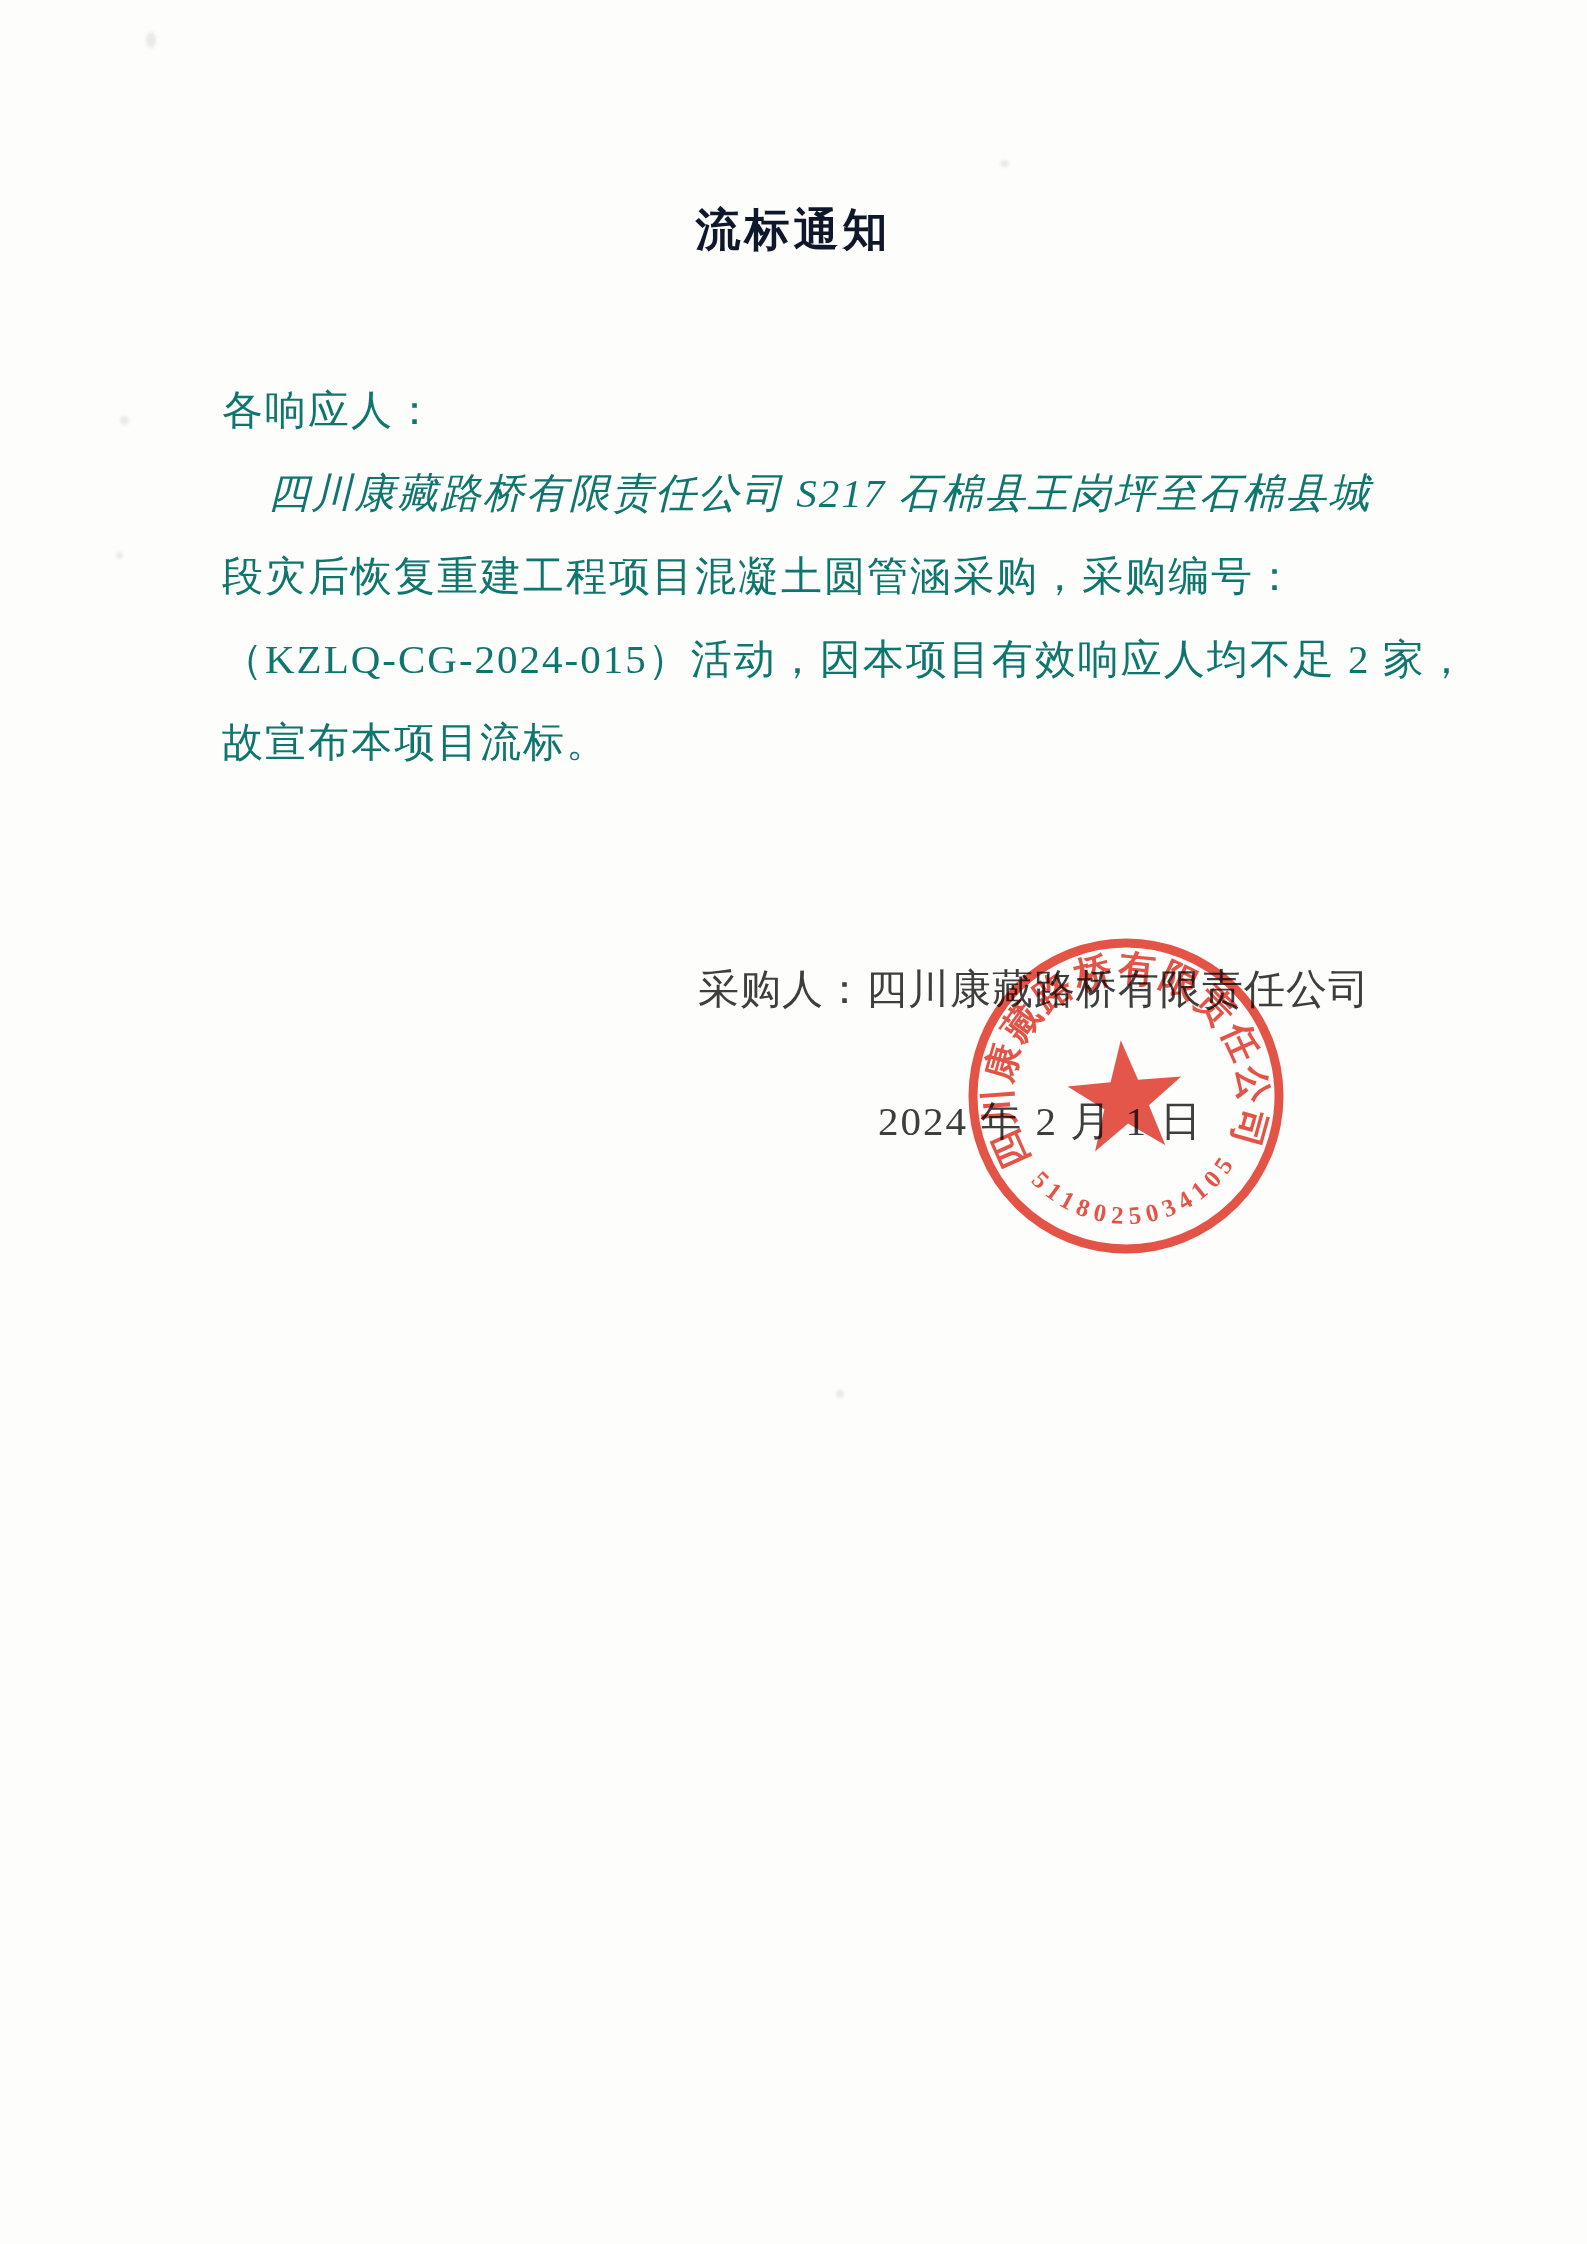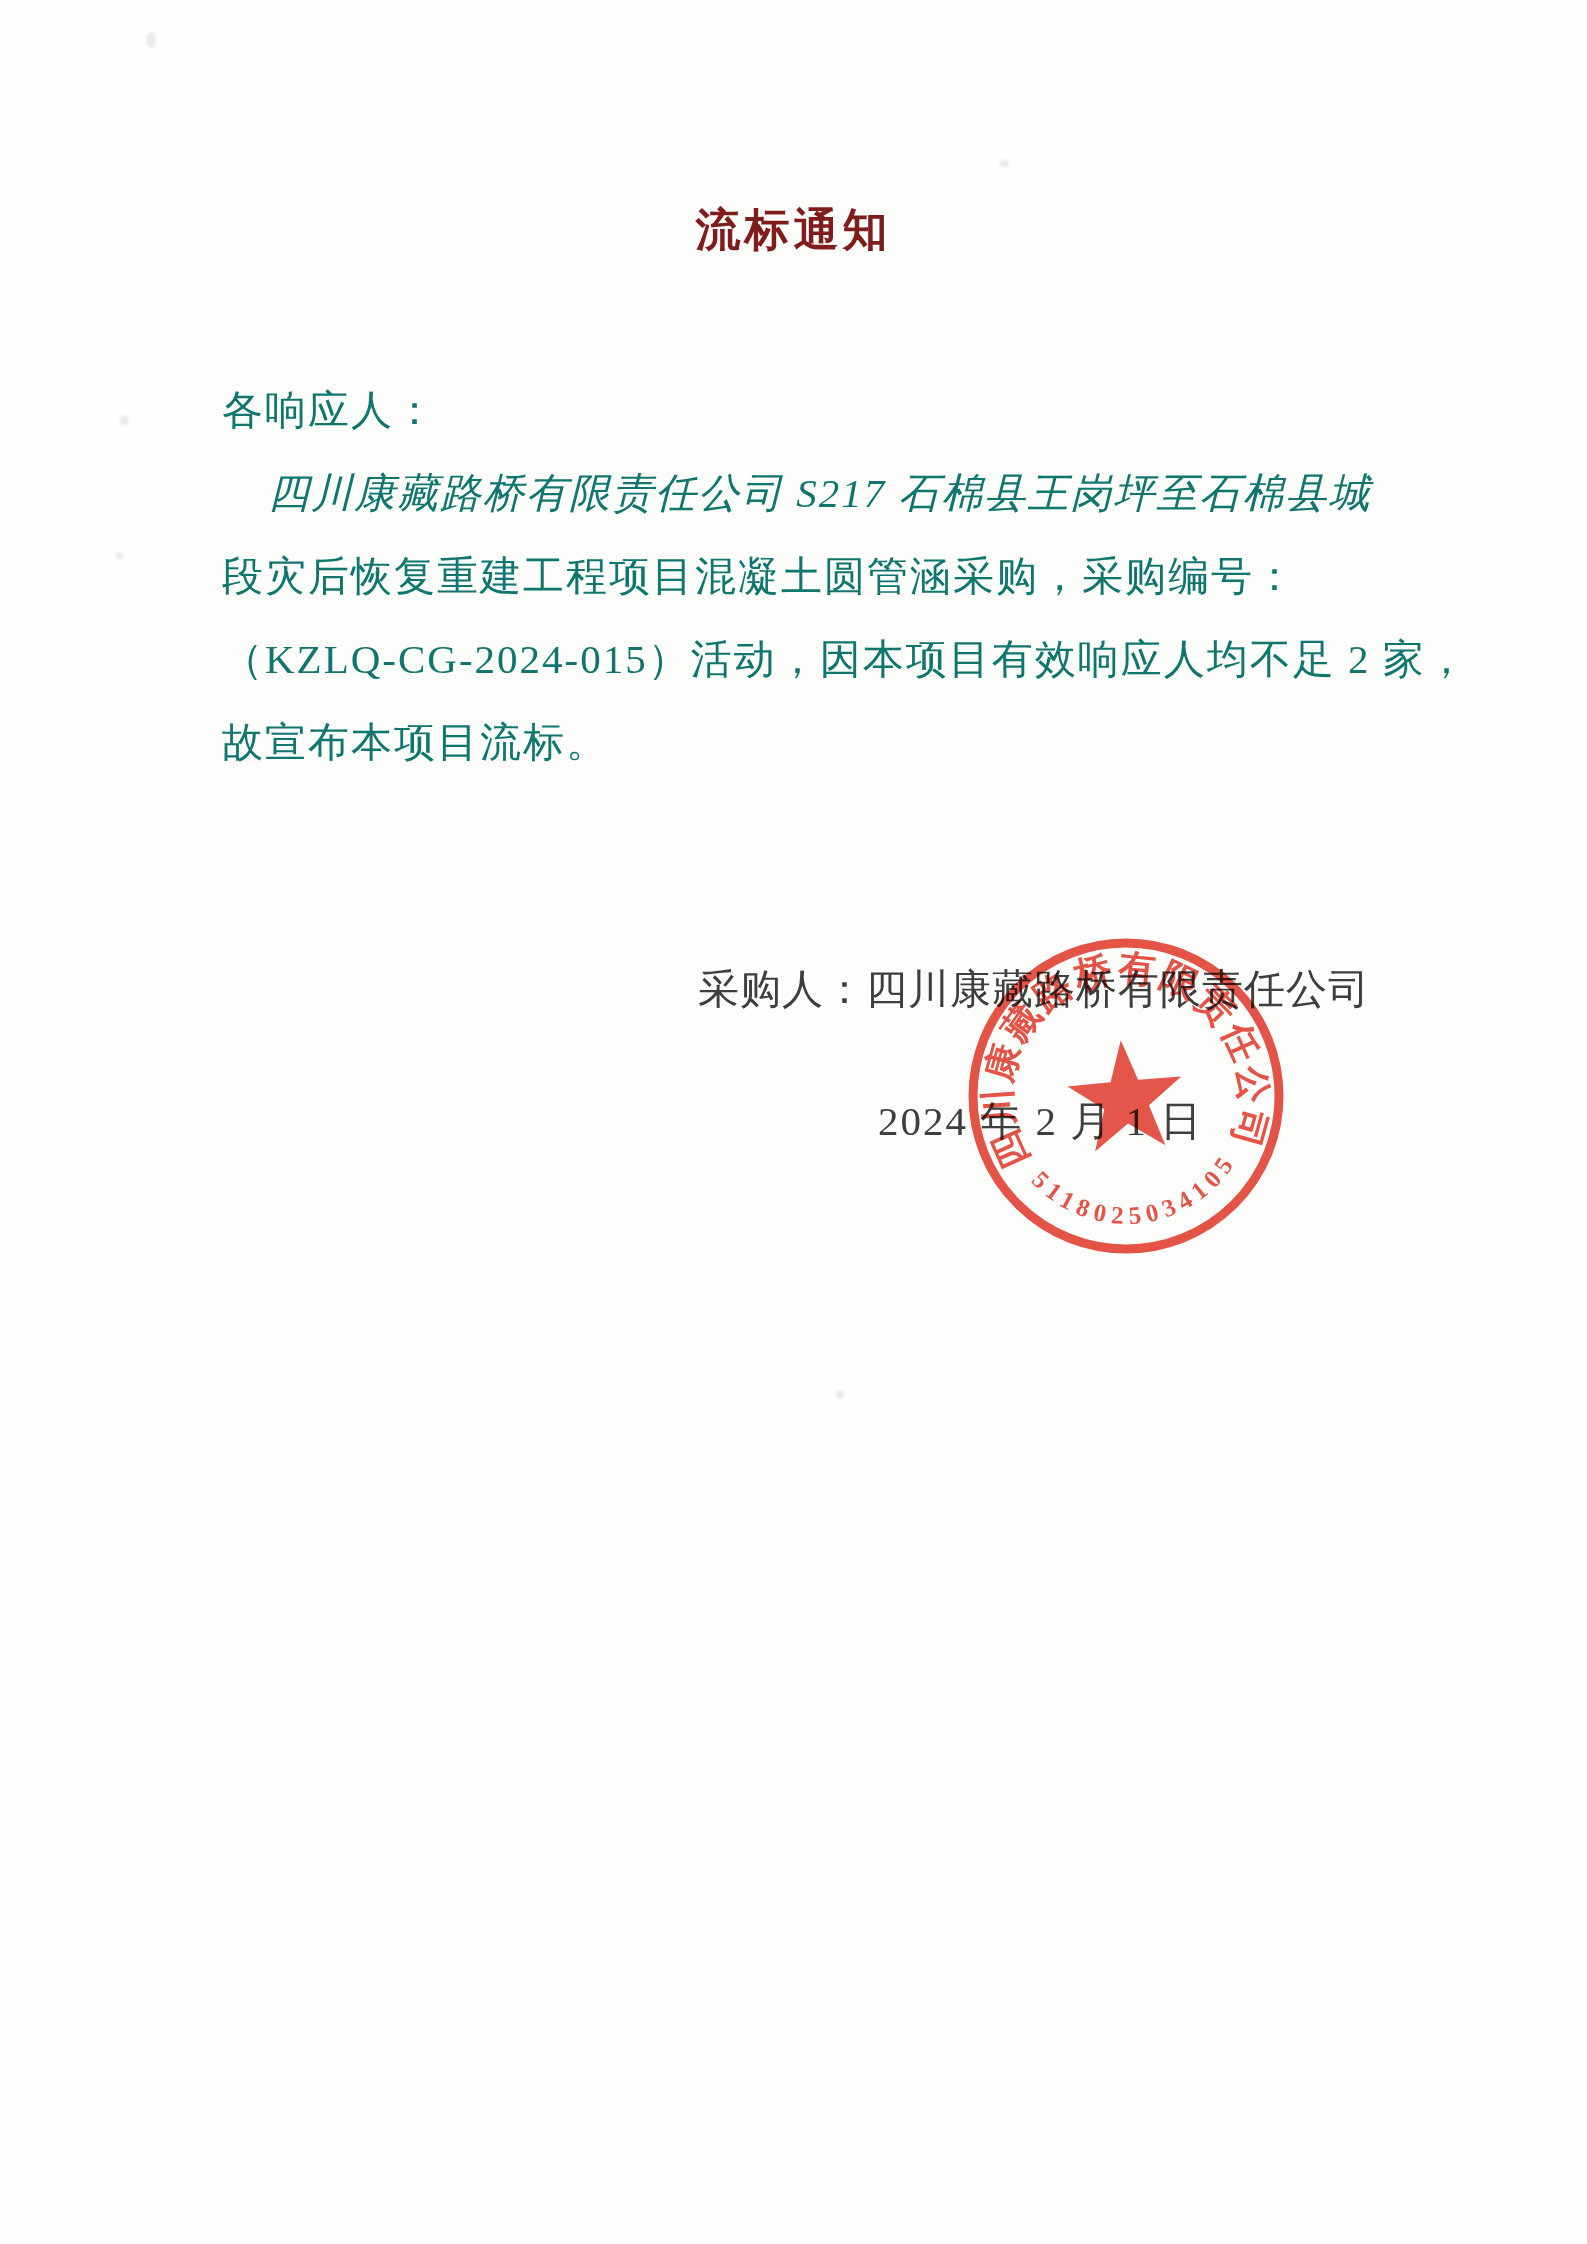--- a/index.html
+++ b/index.html
@@ -18,21 +18,21 @@
   }
   .doc-title {
     position: absolute;
     top: 200px;
     left: 0;
     width: 100%;
     text-align: center;
     font-size: 45px;
     font-weight: 700;
     letter-spacing: 4px;
-    color: #7f1d1d;
+    color: #0f172a;
   }
   .doc-body {
     position: absolute;
     left: 222px;
     top: 369px;
     width: 1160px;
     font-size: 41px;
     line-height: 83px;
     letter-spacing: 2px;
     color: #0f766e;

